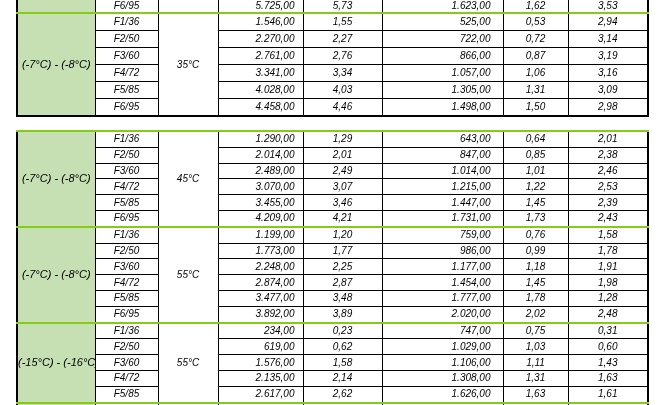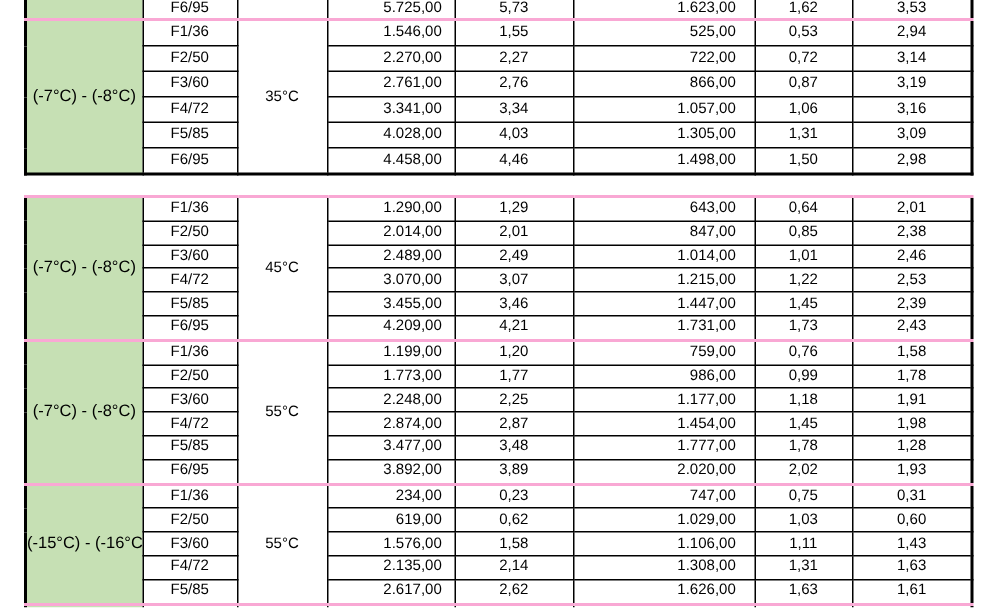--- a/index.html
+++ b/index.html
@@ -1,33 +1,33 @@
 <!DOCTYPE html>
 <html style="--cell-green: #C6E0B4;"><head>
 <meta charset="utf-8">
 <style>
   html,body{margin:0;padding:0;background:#fff;}
   .page{
     position:relative;width:665px;height:405px;background:#fff;overflow:hidden;
-    font-family:"Liberation Sans",sans-serif;font-size:10px;color:#000;
+    font-family:"Liberation Sans",sans-serif;font-size:10px;color:#000;font-style:italic;
   }
   table{
     border-collapse:collapse;table-layout:fixed;position:absolute;left:16px;width:632px;
     background:#fff;border:2px solid #000;
   }
   .t1{top:0;border-top:none;}
   .t2{top:130px;border-bottom:none;}
   td{
     border:1px solid #000;padding:0;line-height:1;overflow:hidden;white-space:nowrap;
     vertical-align:middle;
   }
   .t1 td{height:16px;}
   .t2 td{height:14.8px;}
   tr.cut td{height:12px;border-top:none;}
-  tr.bstart td{border-top:2px solid #f9a8d4;}
+  tr.bstart td{border-top:2px solid #84cc16;}
   tr.partial td{height:11px;}
   td.range{background:var(--cell-green,#C6E0B4);text-align:center;font-size:11px;}
   td.fan{text-align:center;}
   td.temp{text-align:center;}
   td.v1{text-align:right;padding-right:8px;margin-left:46px;}
   td.v2{text-align:right;padding-right:12px;padding-left:20px;}
   td.c{text-align:center;}
   col.w-range{width:78px;} col.w-fan{width:63px;} col.w-temp{width:60px;}
   col.w-v1{width:85px;} col.w-r1{width:79px;} col.w-v2{width:121px;}
   col.w-r2{width:65px;} col.w-r3{width:80px;}
@@ -217,21 +217,21 @@
       <td class="v2">1.777,00</td>
       <td class="c">1,78</td>
       <td class="c">1,28</td>
     </tr>
     <tr>
       <td class="fan">F6/95</td>
       <td class="v1">3.892,00</td>
       <td class="c">3,89</td>
       <td class="v2">2.020,00</td>
       <td class="c">2,02</td>
-      <td class="c">1,93</td>
+      <td class="c">2,48</td>
     </tr>
 
     <tr class="bstart">
       <td class="range" rowspan="5">(-15°C) - (-16°C)</td>
       <td class="fan">F1/36</td>
       <td class="temp" rowspan="5">55°C</td>
       <td class="v1">234,00</td>
       <td class="c">0,23</td>
       <td class="v2">747,00</td>
       <td class="c">0,75</td>

